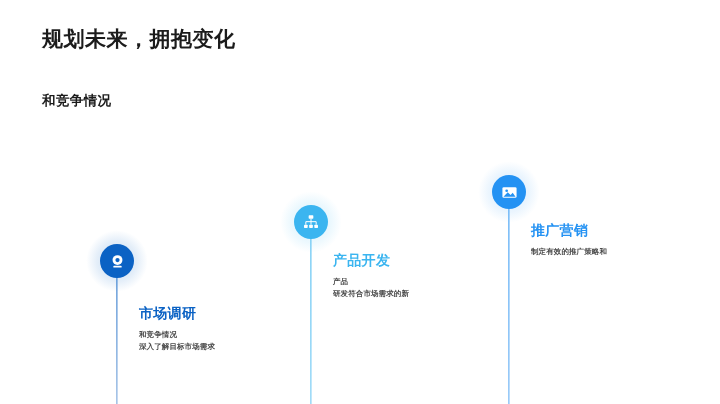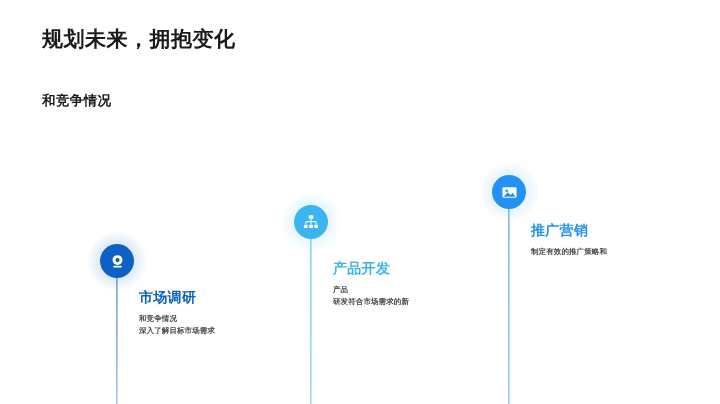--- a/index.html
+++ b/index.html
@@ -139,21 +139,21 @@
         <div class="halo" style="background: radial-gradient(circle, rgba(75, 143, 214, 0.333) 0%, rgba(75, 143, 214, 0.15) 46%, rgba(255, 255, 255, 0) 70%);"></div>
         <div class="node" style="background: rgb(11, 98, 196);">
           <span style="display: flex;">
             <svg width="17" height="17" viewBox="0 0 24 24" aria-hidden="true">
               <circle cx="12" cy="10" r="7" fill="#ffffff"></circle>
               <circle cx="12" cy="10" r="3" fill="#0b62c4"></circle>
               <rect x="6" y="18" width="12" height="2.6" rx="1.3" fill="#ffffff"></rect>
             </svg>
           </span>
         </div>
-        <div class="text-block" style="top: 28px;">
+        <div class="text-block" style="top: 44px;">
           <div class="ms-title" style="color: rgb(11, 98, 196);">市场调研</div>
           <div class="ms-desc">
             <div>和竞争情况</div>
             <div>深入了解目标市场需求</div>
           </div>
         </div>
       </div>
       <div class="milestone" style="left: 311px; top: 222px;">
         <div class="stem" style="height: 182px; background: linear-gradient(rgb(59, 181, 240), rgb(100, 196, 242));"></div>
         <div class="halo" style="background: radial-gradient(circle, rgba(127, 210, 247, 0.333) 0%, rgba(127, 210, 247, 0.15) 46%, rgba(255, 255, 255, 0) 70%);"></div>
@@ -162,21 +162,21 @@
             <svg width="16" height="16" viewBox="0 0 24 24" aria-hidden="true">
               <rect x="8.5" y="2" width="7" height="5" rx="1" fill="#ffffff"></rect>
               <rect x="1.5" y="16" width="5.5" height="5" rx="1" fill="#ffffff"></rect>
               <rect x="9.25" y="16" width="5.5" height="5" rx="1" fill="#ffffff"></rect>
               <rect x="17" y="16" width="5.5" height="5" rx="1" fill="#ffffff"></rect>
               <path d="M12 7 L12 11.5 M4.25 16 L4.25 11.5 L19.75 11.5 L19.75 16 M12 11.5 L12 16" stroke="#ffffff" stroke-width="1.5" fill="none"></path>
             </svg>
           </span>
         </div>
         <div class="text-block" style="top: 30px;">
-          <div class="ms-title" style="color: rgb(59, 181, 240); margin-top: 8px;">产品开发</div>
+          <div class="ms-title" style="color: rgb(59, 181, 240);">产品开发</div>
           <div class="ms-desc">
             <div>产品</div>
             <div>研发符合市场需求的新</div>
           </div>
         </div>
       </div>
       <div class="milestone" style="left: 509px; top: 192px;">
         <div class="stem" style="height: 212px; background: linear-gradient(rgb(36, 146, 243), rgb(88, 168, 243));"></div>
         <div class="halo" style="background: radial-gradient(circle, rgba(121, 189, 248, 0.333) 0%, rgba(121, 189, 248, 0.15) 46%, rgba(255, 255, 255, 0) 70%);"></div>
         <div class="node" style="background: rgb(36, 146, 243);">

